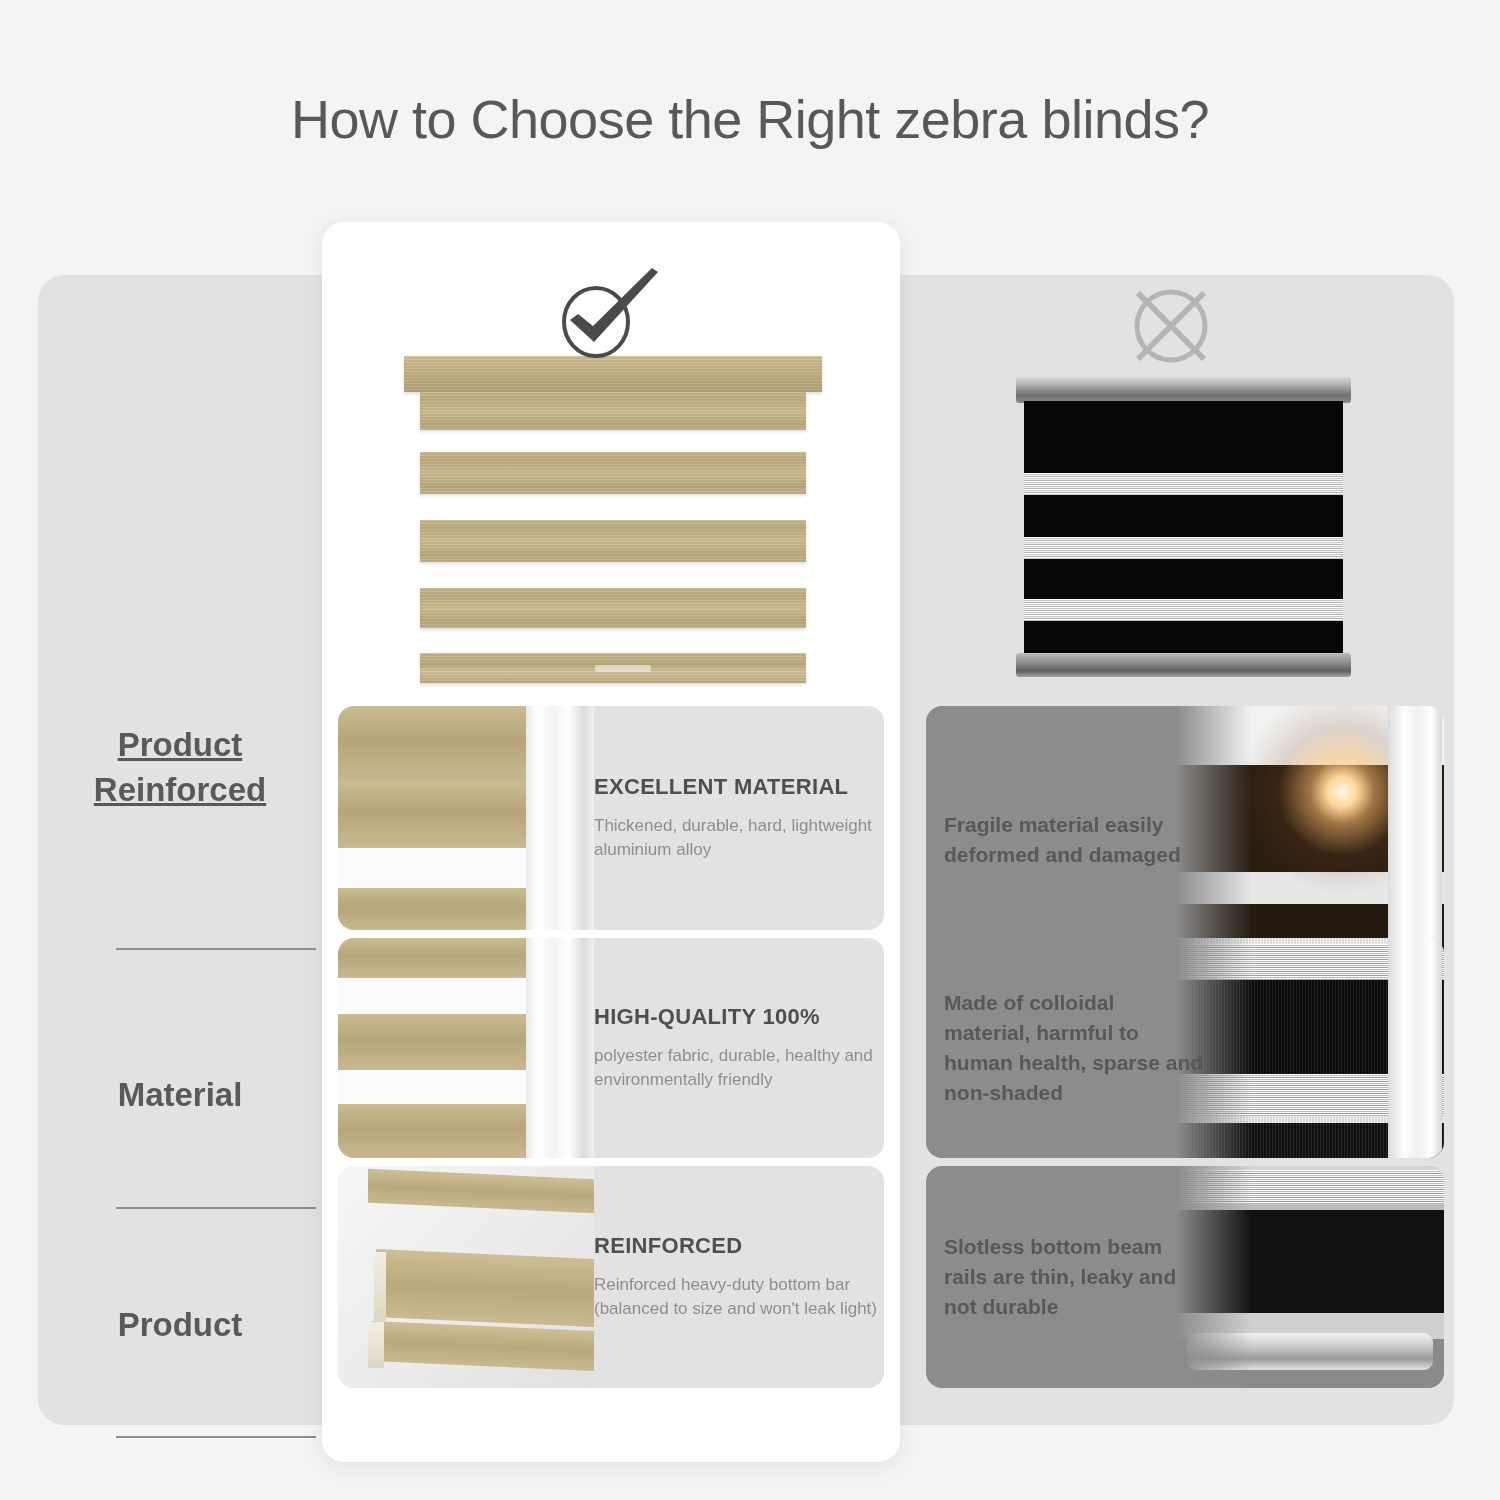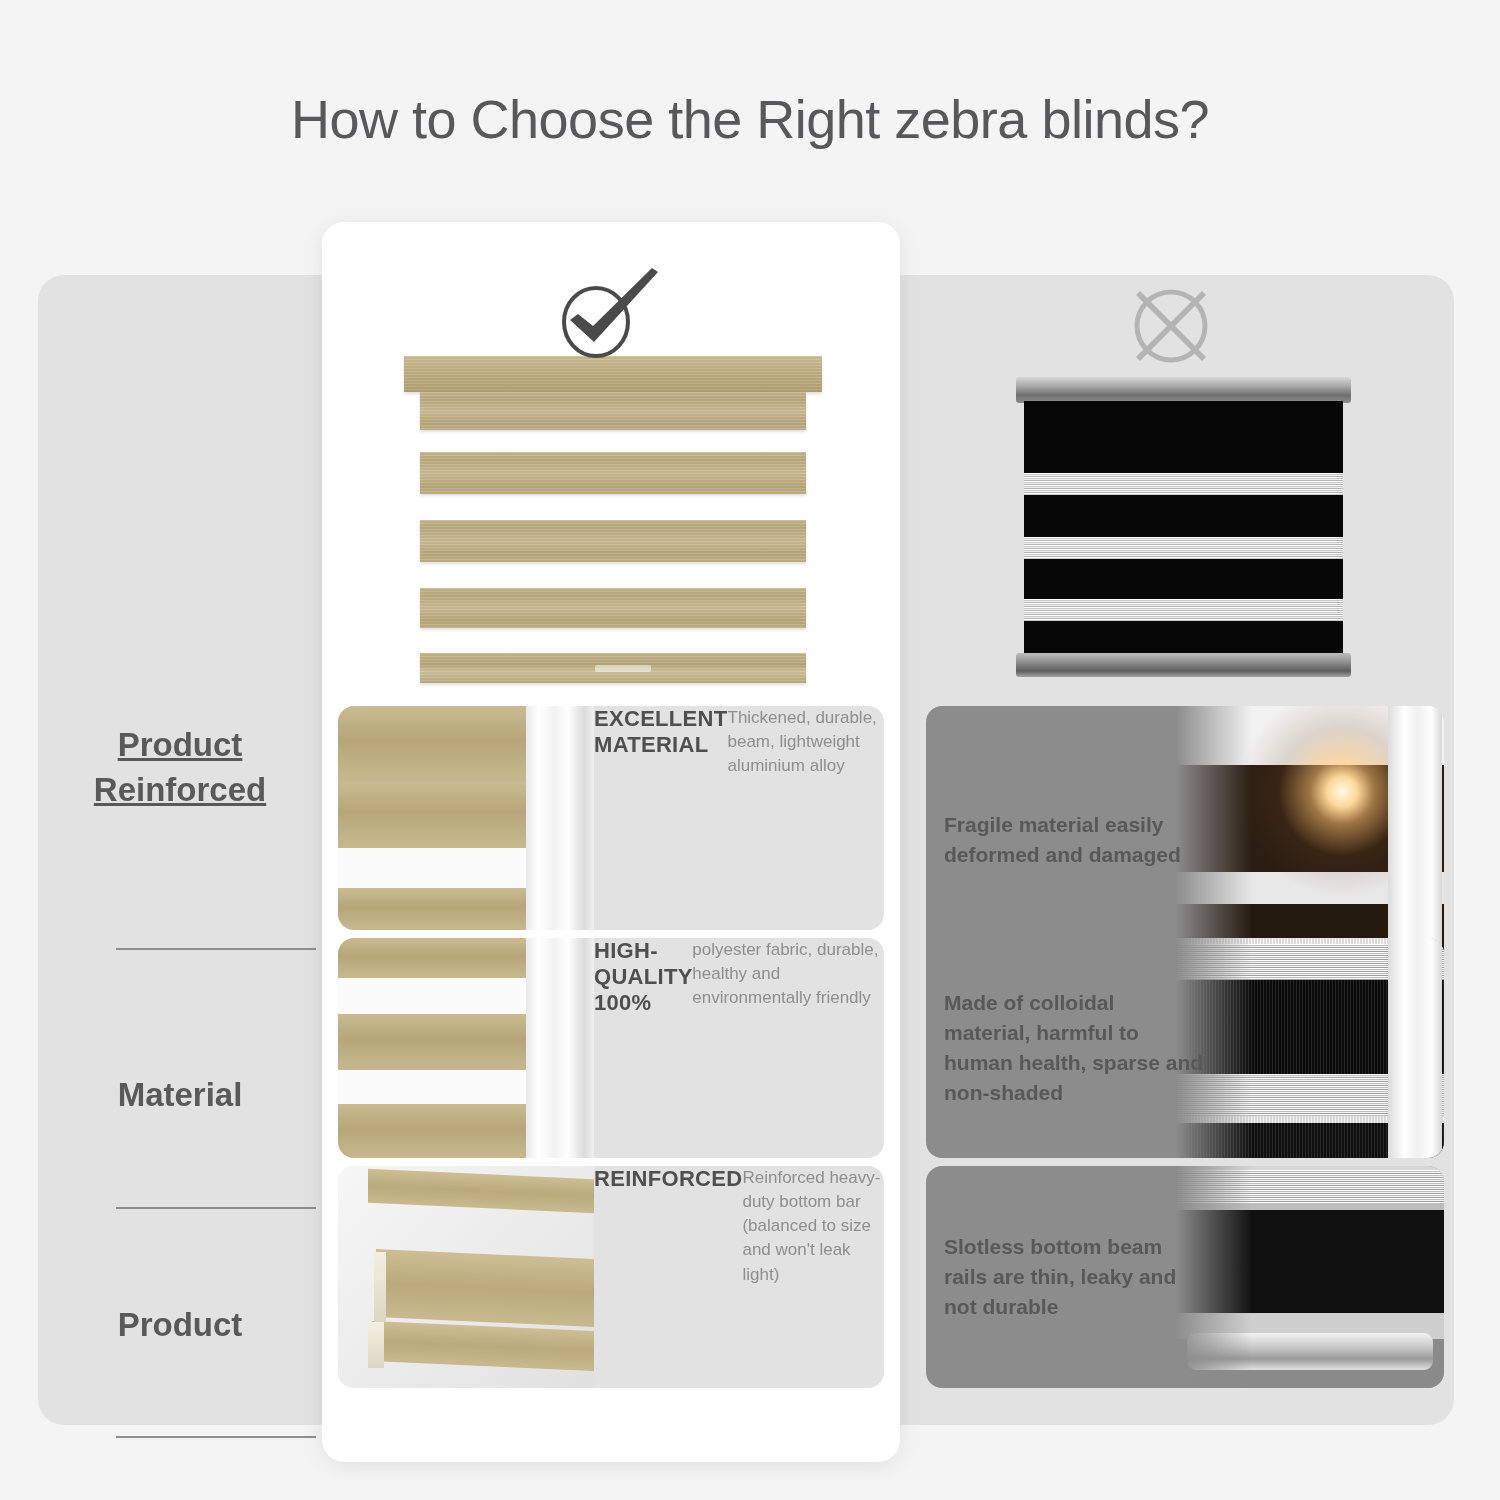--- a/index.html
+++ b/index.html
@@ -142,21 +142,21 @@
   .feat-card.g2 { top: 1166px; height: 222px; }
 
   .feat-card.bad { background: #8c8c8c; left: 926px; width: 518px; }
   .feat-card.b0 { top: 706px; height: 268px; }
   .feat-card.b1 { top: 938px; height: 220px; }
   .feat-card.b2 { top: 1166px; height: 222px; }
 
   .feat-text-good {
     position: absolute;
     left: 256px; top: 0; width: 290px; height: 100%;
-    display: flex; flex-direction: row; 
+    display: flex; flex-direction: column; justify-content: center;
   }
   .feat-title {
     font-size: 22px; font-weight: bold; color: #4f4f4f;
     letter-spacing: .3px; margin-bottom: 14px;
   }
   .feat-body {
     font-size: 17px; color: #8e8e8e; line-height: 1.42;
   }
   .feat-text-bad {
     position: absolute; left: 18px; top: 0; width: 262px; height: 100%;
@@ -300,21 +300,21 @@
 <div class="feat-card good g0">
   <div class="photo-good">
     <div class="pg-slat" style="top:0px;height:76px"></div>
     <div class="pg-slat" style="top:76px;height:66px"></div>
     <div class="pg-white" style="top:142px;height:40px"></div>
     <div class="pg-slat" style="top:182px;height:42px"></div>
     <div class="pg-frame"></div>
   </div>
   <div class="feat-text-good">
     <div class="feat-title">EXCELLENT MATERIAL</div>
-    <div class="feat-body">Thickened, durable, beam, lightweight aluminium alloy</div>
+    <div class="feat-body">Thickened, durable, hard, lightweight aluminium alloy</div>
   </div>
 </div>
 
 <div class="feat-card good g1">
   <div class="photo-good">
     <div class="pg-slat" style="top:0px;height:40px"></div>
     <div class="pg-white" style="top:40px;height:36px"></div>
     <div class="pg-slat" style="top:76px;height:56px"></div>
     <div class="pg-white" style="top:132px;height:34px"></div>
     <div class="pg-slat" style="top:166px;height:54px"></div>

